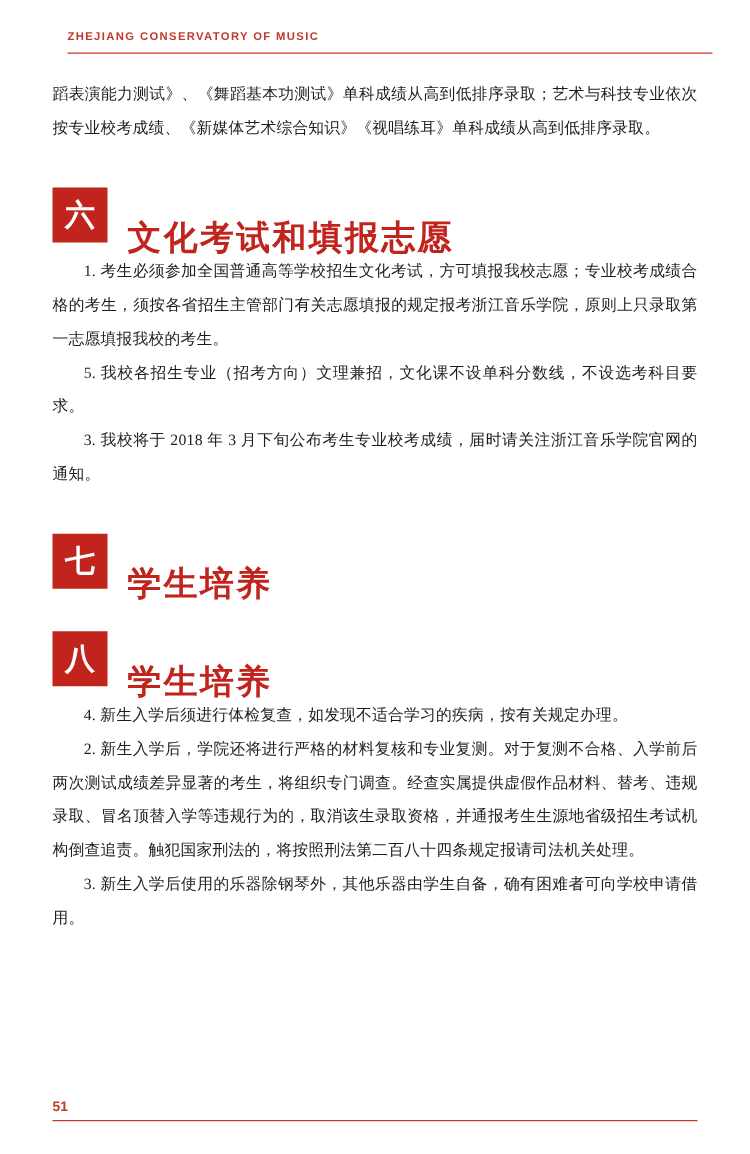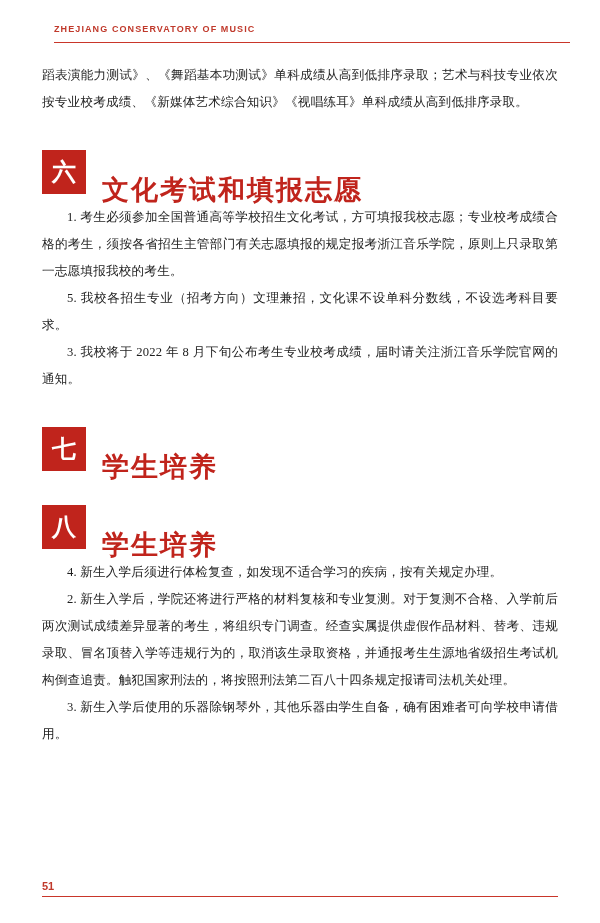--- a/index.html
+++ b/index.html
@@ -145,21 +145,21 @@
     </div>
 
     <div class="section">
       <div class="section-head">
         <div class="numbox">六</div>
         <div class="section-title">文化考试和填报志愿</div>
       </div>
       <div class="section-body">
         <p class="para indent">1. 考生必须参加全国普通高等学校招生文化考试，方可填报我校志愿；专业校考成绩合格的考生，须按各省招生主管部门有关志愿填报的规定报考浙江音乐学院，原则上只录取第一志愿填报我校的考生。</p>
         <p class="para indent">5. 我校各招生专业（招考方向）文理兼招，文化课不设单科分数线，不设选考科目要求。</p>
-        <p class="para indent">3. 我校将于 2022 年 8 月下旬公布考生专业校考成绩，届时请关注浙江音乐学院官网的通知。</p>
+        <p class="para indent">3. 我校将于 2018 年 3 月下旬公布考生专业校考成绩，届时请关注浙江音乐学院官网的通知。</p>
       </div>
     </div>
 
     <div class="section">
       <div class="section-head">
         <div class="numbox">七</div>
         <div class="section-title">学生培养</div>
       </div>
     </div>
 

